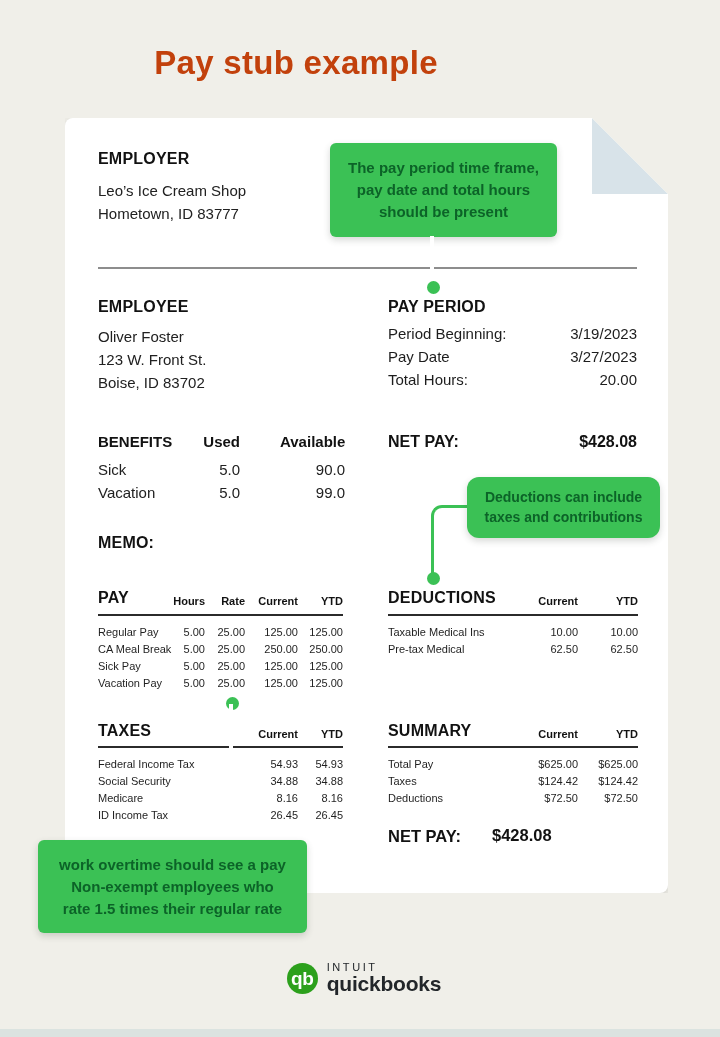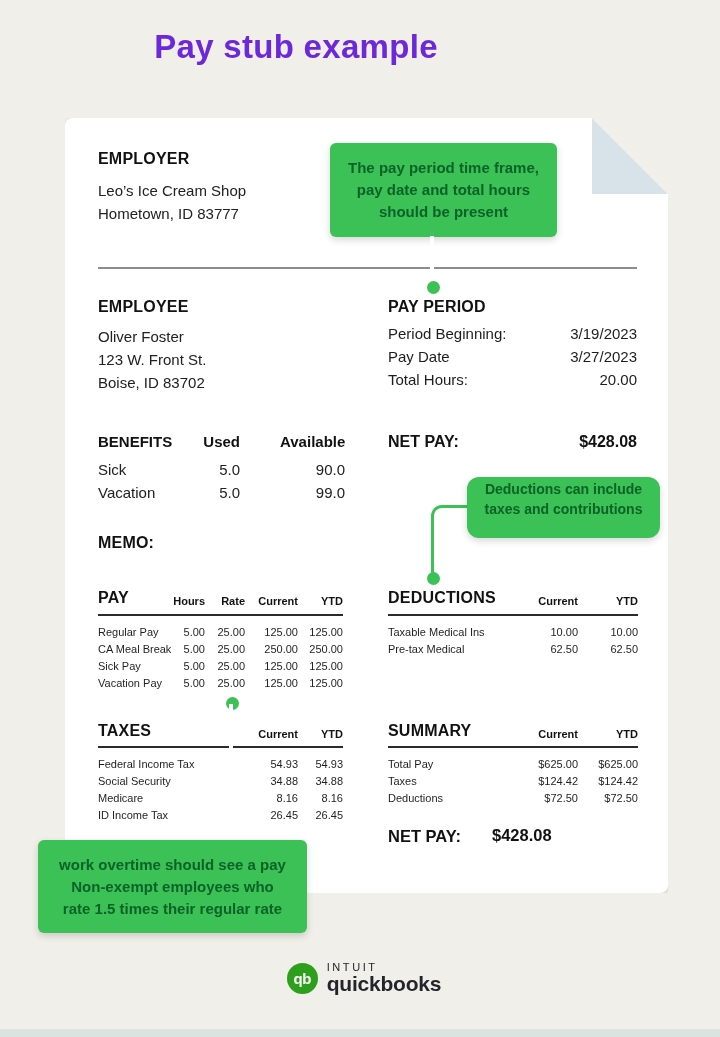--- a/index.html
+++ b/index.html
@@ -1,22 +1,22 @@
 <!DOCTYPE html>
 <html><head>
 <meta charset="utf-8">
 <style>
   * { margin:0; padding:0; box-sizing:border-box; }
   html,body { width:720px; }
   body { font-family:"Liberation Sans", sans-serif; background:#f0efe9; }
   .stage { position:relative; width:720px; height:1037px; background:#f0efe9; overflow:hidden; }
   .abs { position:absolute; }
 
-  .title { left:0; top:28px; width:592px; text-align:center;
-           font-size:33px; font-weight:bold; color:#6d28d9; letter-spacing:.3px; }
+  .title { left:0; top:44px; width:592px; text-align:center;
+           font-size:33px; font-weight:bold; color:#c2410c; letter-spacing:.3px; }
 
   .paper { left:65px; top:118px; width:603px; height:775px; background:#ffffff;
            border-radius:8px;
            clip-path: polygon(0 0, 527px 0, 603px 76px, 603px 775px, 0 775px);
            filter: drop-shadow(0 3px 5px rgba(60,60,55,.18)); }
   .fold { position:absolute; top:0; right:0; width:76px; height:76px; background:#d8e3e9;
           clip-path: polygon(0 0, 0 100%, 100% 100%); }
 
   .h16 { font-size:16px; font-weight:bold; color:#121212; letter-spacing:.2px; }
   .h15 { font-size:15px; font-weight:bold; color:#121212; }
@@ -37,21 +37,21 @@
   .b-avail { position:absolute; left:182px; width:65px; text-align:right; }
 
   .netpay-top { left:388px; top:433px; width:249px; height:22px; }
   .np-label { position:absolute; left:0; font-size:16px; font-weight:bold; color:#121212; }
   .np-value { position:absolute; left:100px; width:149px; text-align:right; font-size:16px; font-weight:bold; color:#121212; }
 
   .callout { background:#3bc155; border-radius:6px; text-align:center;
              color:#0c6328; font-weight:bold; box-shadow:0 3px 7px rgba(50,60,50,.20); }
   .callout div { line-height:22px; font-size:15px; }
   .co1 { left:330px; top:143px; width:227px; height:94px; padding-top:14px; }
-  .co2 { left:467px; top:477px; width:193px; height:61px; padding-top:2px; border-radius:12px; }
+  .co2 { left:467px; top:477px; width:193px; height:61px; padding-top:10px; border-radius:12px; }
   .co2 div { font-size:14px; line-height:20px; }
   .co3 { left:38px; top:840px; width:269px; height:93px; padding-top:14px; }
 
   .vline { width:3px; background:#3bc155; border-left:2px solid #ffffff; border-right:2px solid #ffffff; }
   .dot { width:13px; height:13px; border-radius:50%; background:#3bc155; }
   .conn1 { left:430px; top:236px; height:46px; }
   .dot1 { left:427px; top:281px; }
   .elbow2 { left:431px; top:505px; width:36px; height:74px;
             border-left:3px solid #3bc155; border-top:3px solid #3bc155; border-top-left-radius:11px; }
   .dot2 { left:427px; top:572px; }
@@ -78,21 +78,21 @@
 
   .taxtbl { left:98px; top:722px; width:245px; }
   .sumtbl { left:388px; top:722px; width:250px; }
 
   .sum-np-label { position:absolute; left:0; top:105px; font-size:16.5px; font-weight:bold; color:#121212; }
   .sum-np-value { position:absolute; left:104px; top:104px; font-size:16.5px; font-weight:bold; color:#121212; }
 
   .footer-logo { left:0; top:961px; width:720px; display:flex; justify-content:center; align-items:center; gap:9px; }
   .qb-badge { width:31px; height:31px; border-radius:50%; background:#2ca01c; color:#ffffff;
               display:flex; align-items:center; justify-content:center;
-              font-size:15px; font-weight:bold; letter-spacing:-.5px;margin-left:8px; }
+              font-size:19px; font-weight:bold; letter-spacing:-.5px;margin-left:8px; }
   .brand { display:flex; flex-direction:column; }
   .brand-top { font-size:11px; font-weight:normal; letter-spacing:2.6px; color:#22262a; }
   .brand-bottom { font-size:21px; font-weight:bold; letter-spacing:-.2px; color:#22262a; margin-top:-1px; }
 
   .bottom-strip { left:0; top:1029px; width:720px; height:8px; background:#dbe3e0; }
 </style>
 </head>
 <body>
 
 <div class="stage">

